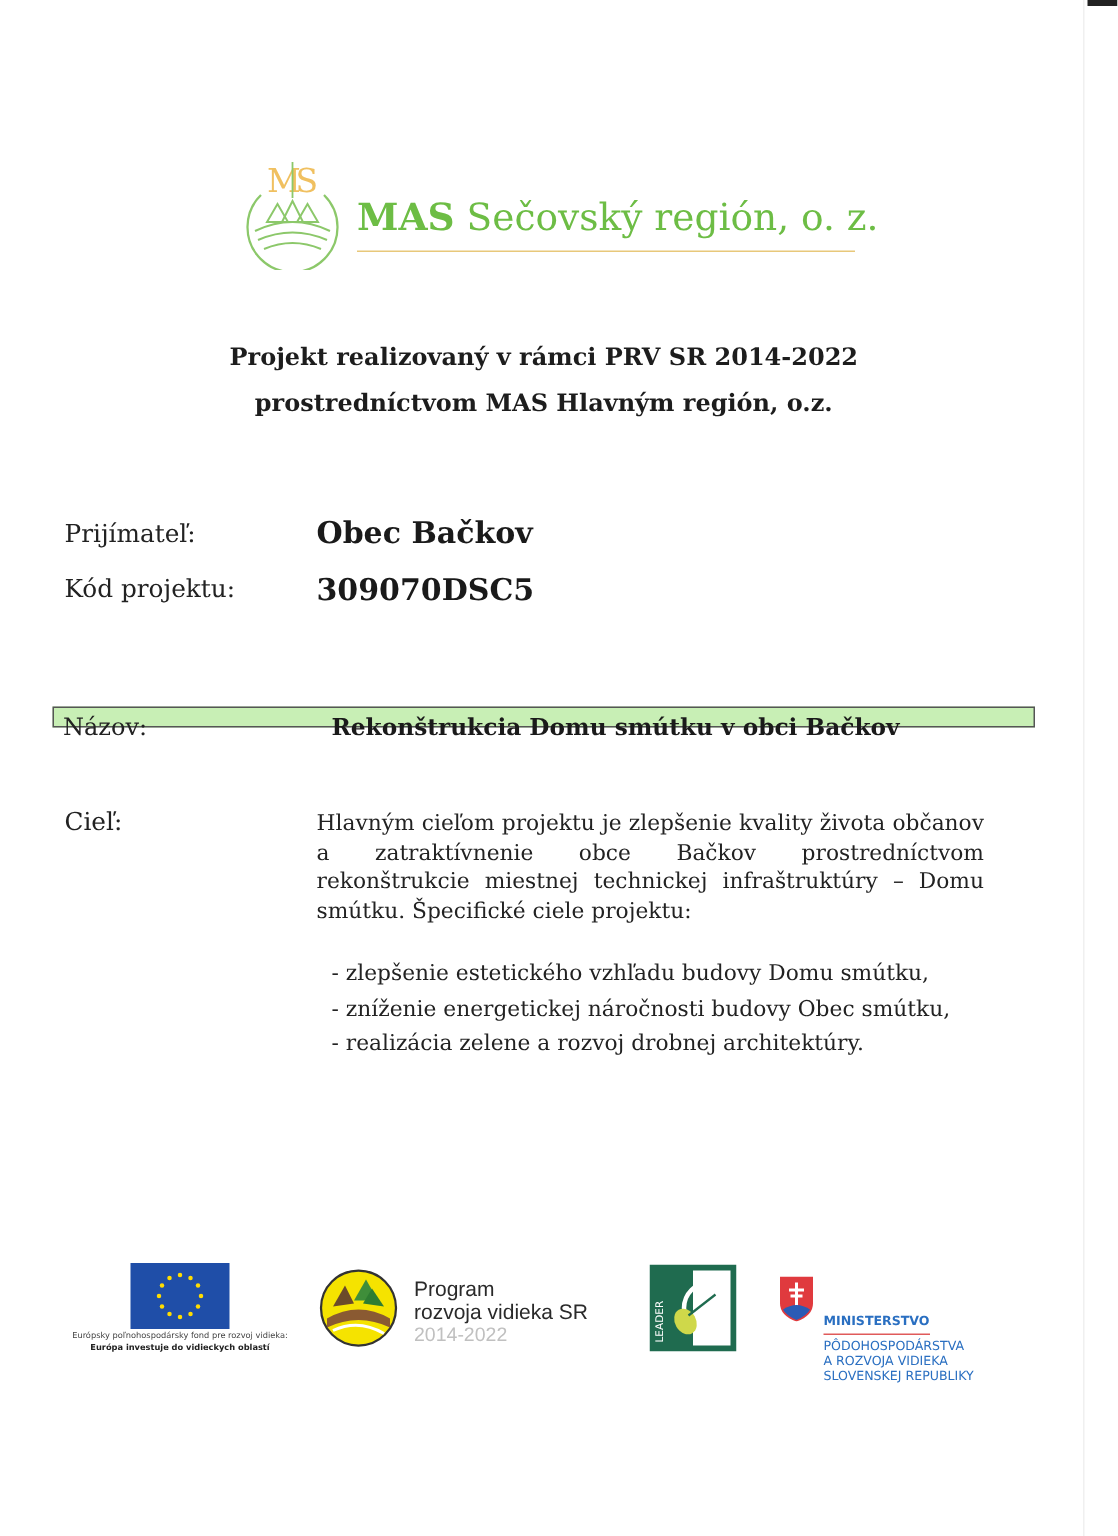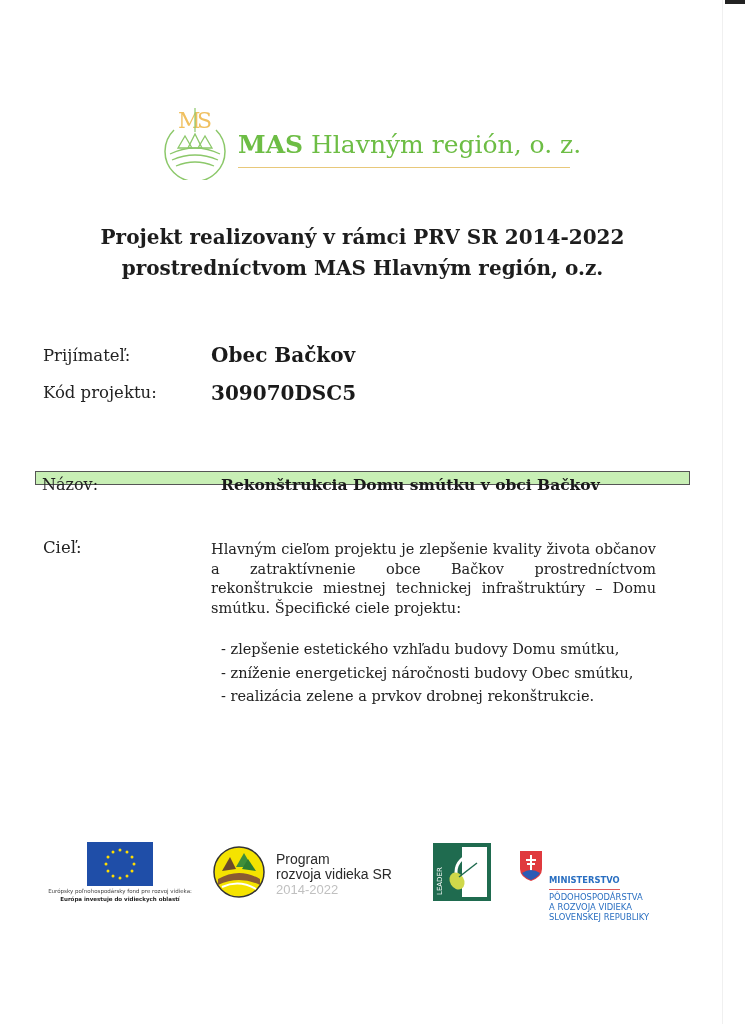--- a/index.html
+++ b/index.html
@@ -17,21 +17,21 @@
     .mas-name {
       position: absolute; left: 78px; top: 30px; white-space: nowrap;
       font-family: "DejaVu Serif", serif; font-size: 25px; color: #6dbd45; letter-spacing: 0px;
     }
     .mas-name b { font-weight: bold; }
     .mas-underline { position: absolute; left: 78px; top: 67px; width: 332px; height: 1px; background: #e8c87a; }
 
     
     .title {
       position: absolute; left: 0; top: 222px; width: 725px; text-align: center;
-      font-family: "DejaVu Serif", serif; font-weight: bold; font-size: 20px; line-height: 31px; color: #1d1d1d;
+      font-family: "DejaVu Serif", serif; font-weight: bold; font-size: 16px; line-height: 31px; color: #1d1d1d;
     }
 
     .label {
       position: absolute; font-family: "DejaVu Serif", serif; font-size: 16.5px; color: #222;
     }
     .value-big {
       position: absolute; font-family: "DejaVu Serif", serif; font-weight: bold; font-size: 20px; color: #1a1a1a;
     }
 
     .name-bar {
@@ -91,21 +91,21 @@
     <line x1="35" y1="8" x2="35" y2="32" stroke="#8cc86a" stroke-width="1.2"></line>
     <text x="37" y="28" font-family="DejaVu Serif, serif" font-size="22" fill="#f0c060">S</text>
     <path d="M14 30 A 30 30 0 1 0 56 30" fill="none" stroke="#8cc86a" stroke-width="1.5"></path>
     <path d="M18 48 L25 36 L32 48 Z" fill="none" stroke="#8cc86a" stroke-width="1.3"></path>
     <path d="M28 48 L35 34 L42 48 Z" fill="none" stroke="#8cc86a" stroke-width="1.3"></path>
     <path d="M38 48 L45 36 L52 48 Z" fill="none" stroke="#8cc86a" stroke-width="1.3"></path>
     <path d="M10 54 Q35 42 60 54" fill="none" stroke="#8cc86a" stroke-width="1.3"></path>
     <path d="M12 60 Q35 50 58 60" fill="none" stroke="#8cc86a" stroke-width="1.3"></path>
     <path d="M16 66 Q35 58 54 66" fill="none" stroke="#8cc86a" stroke-width="1.3"></path>
   </svg>
-  <div class="mas-name"><b>MAS</b><span> Hlavným región, o. z.</span></div>
+  <div class="mas-name"><b>MAS</b><span> Sečovský región, o. z.</span></div>
   <div class="mas-underline"></div>
 </div>
 
 <div class="title">
   <div>Projekt realizovaný v rámci PRV SR 2014-2022</div>
   <div>prostredníctvom MAS Hlavným región, o.z.</div>
 </div>
 
 <div class="label" style="left:43px; top:346px;">Prijímateľ:</div>
 <div class="value-big" style="left:211px; top:343px;">Obec Bačkov</div>
@@ -116,21 +116,21 @@
 <div class="name-bar">
   <span class="nlabel">Názov:</span>
   <span class="nvalue">Rekonštrukcia Domu smútku v obci Bačkov</span>
 </div>
 
 <div class="label" style="left:43px; top:538px;">Cieľ:</div>
 <div class="goal-text">Hlavným cieľom projektu je zlepšenie kvality života občanov a zatraktívnenie obce Bačkov prostredníctvom rekonštrukcie miestnej technickej infraštruktúry – Domu smútku. Špecifické ciele projektu:</div>
 <ul class="goal-list">
   <li>- zlepšenie estetického vzhľadu budovy Domu smútku,</li>
   <li>- zníženie energetickej náročnosti budovy Obec smútku,</li>
-  <li>- realizácia zelene a prvkov drobnej rekonštrukcie.</li>
+  <li>- realizácia zelene a rozvoj drobnej architektúry.</li>
 </ul>
 
 <div class="eu-flag">
   <svg width="66" height="44" viewBox="0 0 66 44">
     <g fill="#ffdd00">
       <circle cx="33" cy="8" r="1.5"></circle>
         <circle cx="40" cy="10" r="1.5"></circle>
         <circle cx="45" cy="15" r="1.5"></circle>
       <circle cx="47" cy="22" r="1.5"></circle>
         <circle cx="45" cy="29" r="1.5"></circle>

